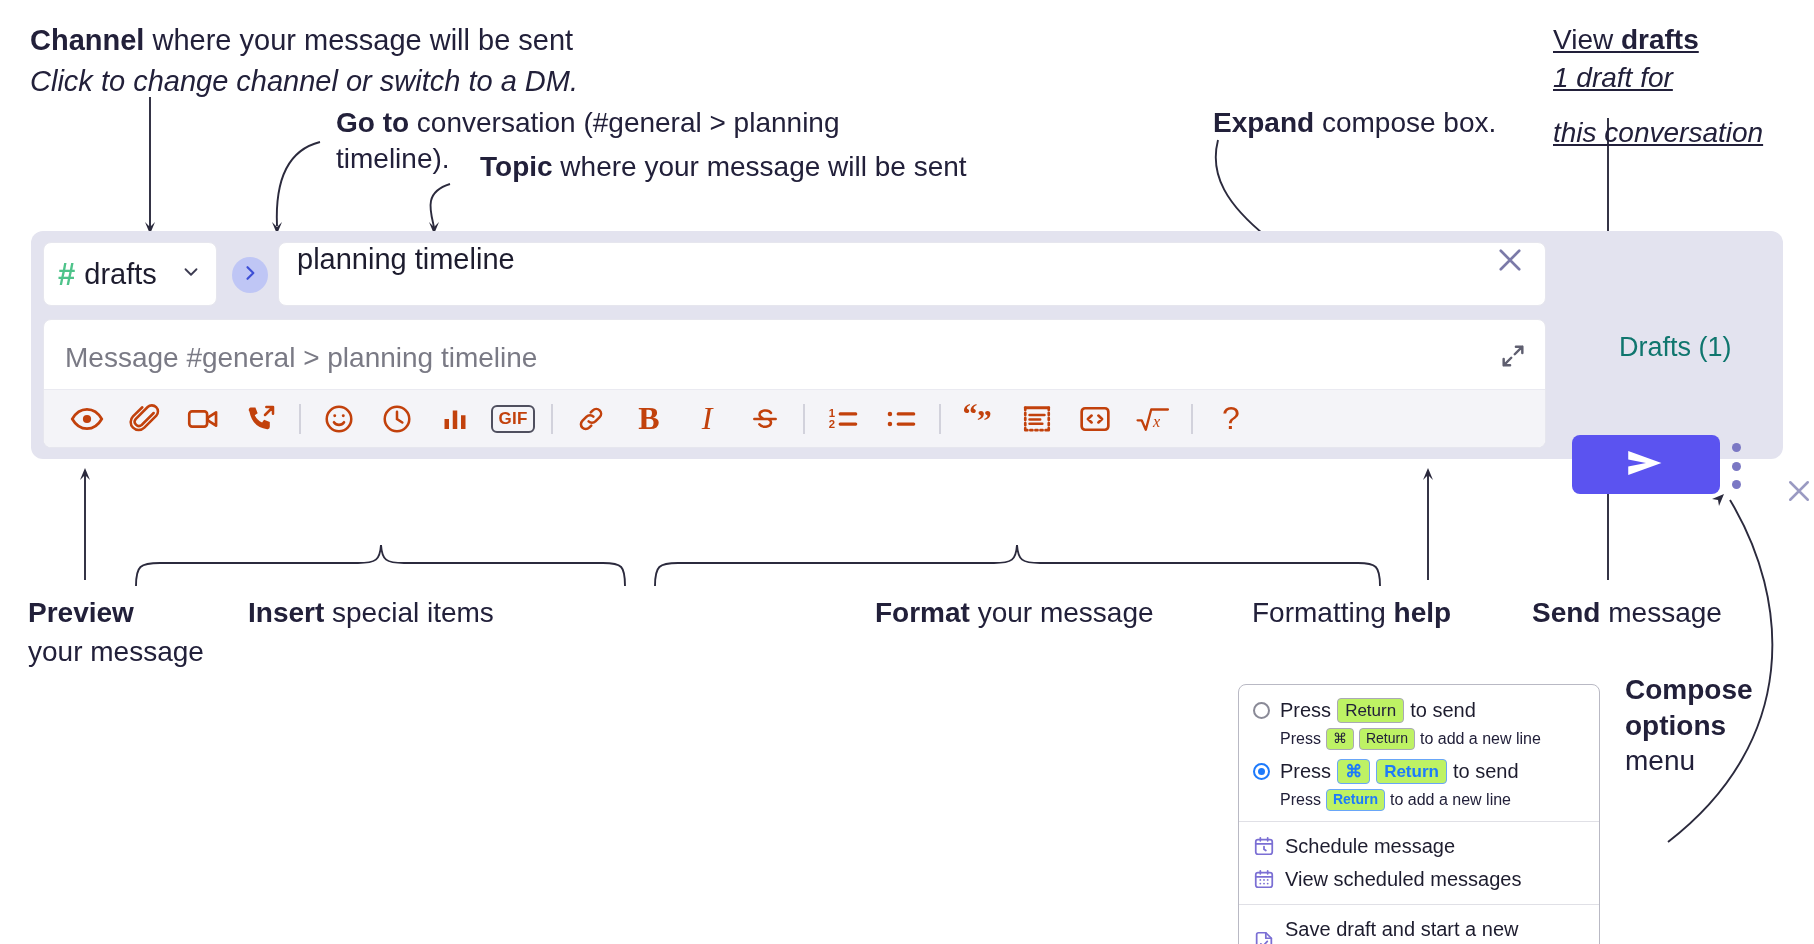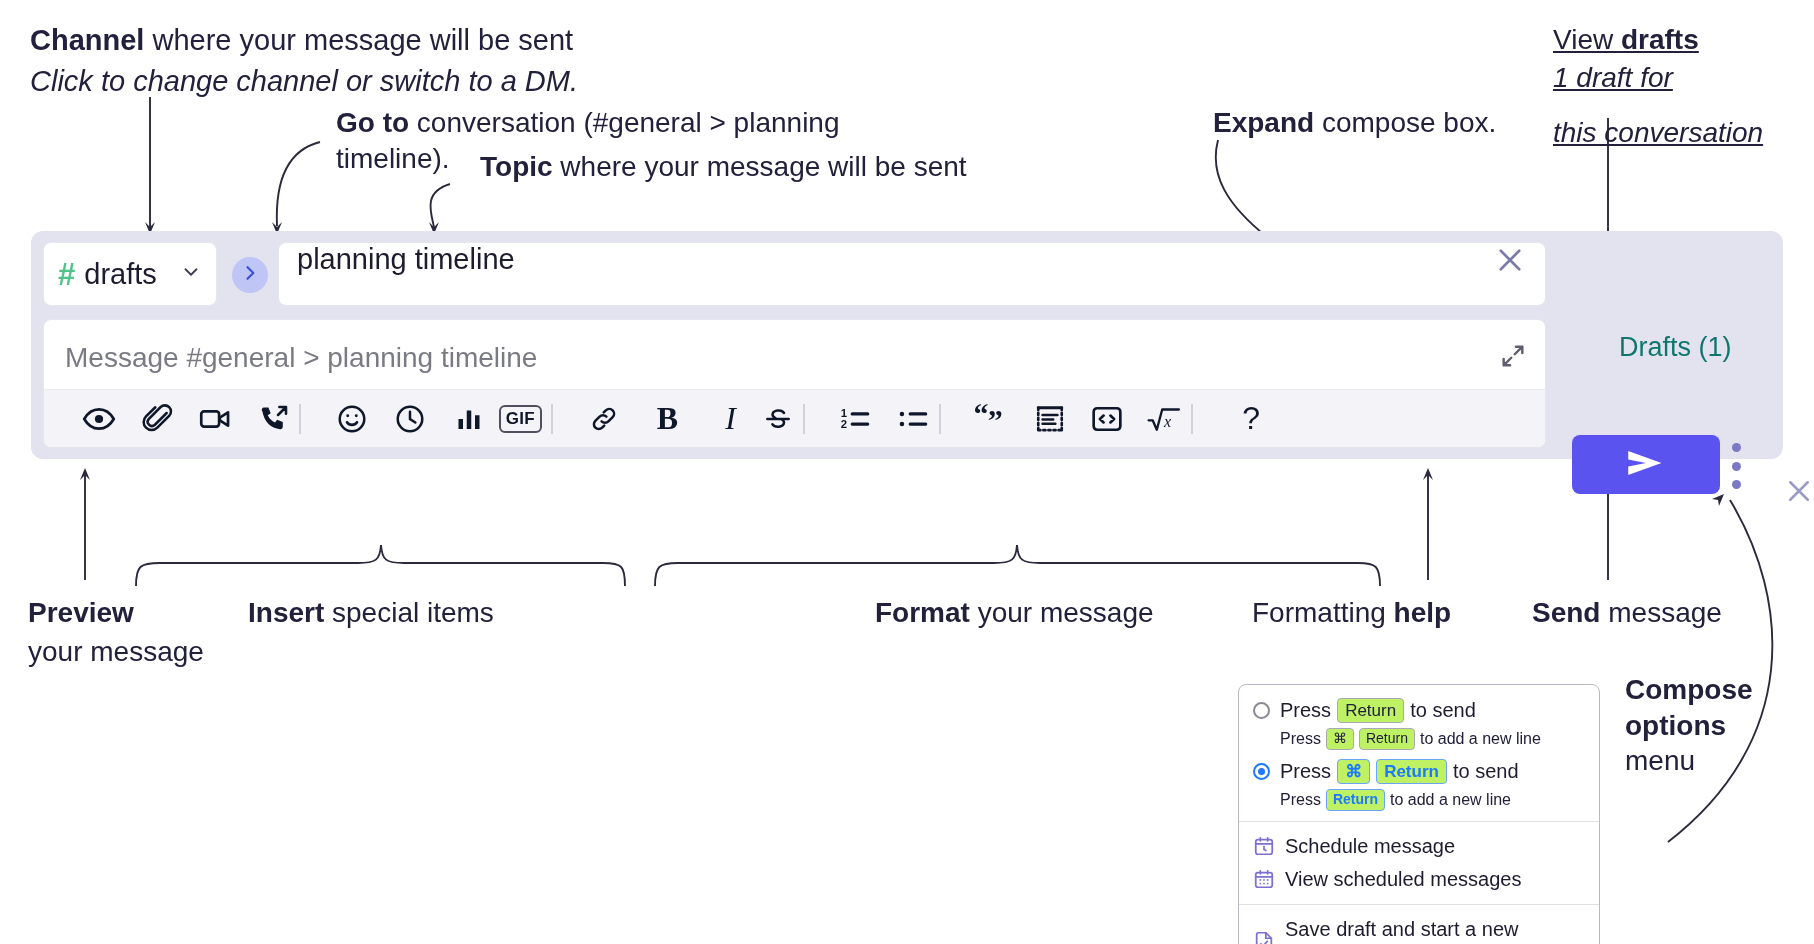--- a/index.html
+++ b/index.html
@@ -76,22 +76,22 @@
 
   
   .toolbar {
     position: absolute; left: 0; bottom: 0;
     width: 1503px; height: 58px;
     background: #f4f4f8; border-top: 1px solid #eaeaf1;
     display: flex; align-items: center; gap: 0px; padding-left: 14px;
   }
   .tb-btn {
     width: 58px; height: 48px;
-    display: flex; align-items: center; justify-content: flex-end;
-    color: #0f172a;
+    display: flex; align-items: center; justify-content: center;
+    color: #c2410c;
   }
   .tb-sep { width: 2px; height: 30px; background: #d2d2dc; margin: 0 9px; }
   .gifbox {
     border: 2.5px solid #4f4f5f; border-radius: 6px;
     font-size: 17px; font-weight: 700; padding: 2px 5px; letter-spacing: .3px;
   }
   .bold-g { font-size: 32px; font-weight: 700; font-family: "Liberation Serif", serif; }
   .ital-g { font-size: 32px; font-style: italic; font-family: "Liberation Serif", serif; }
   .quest-g { font-size: 32px; }
 

